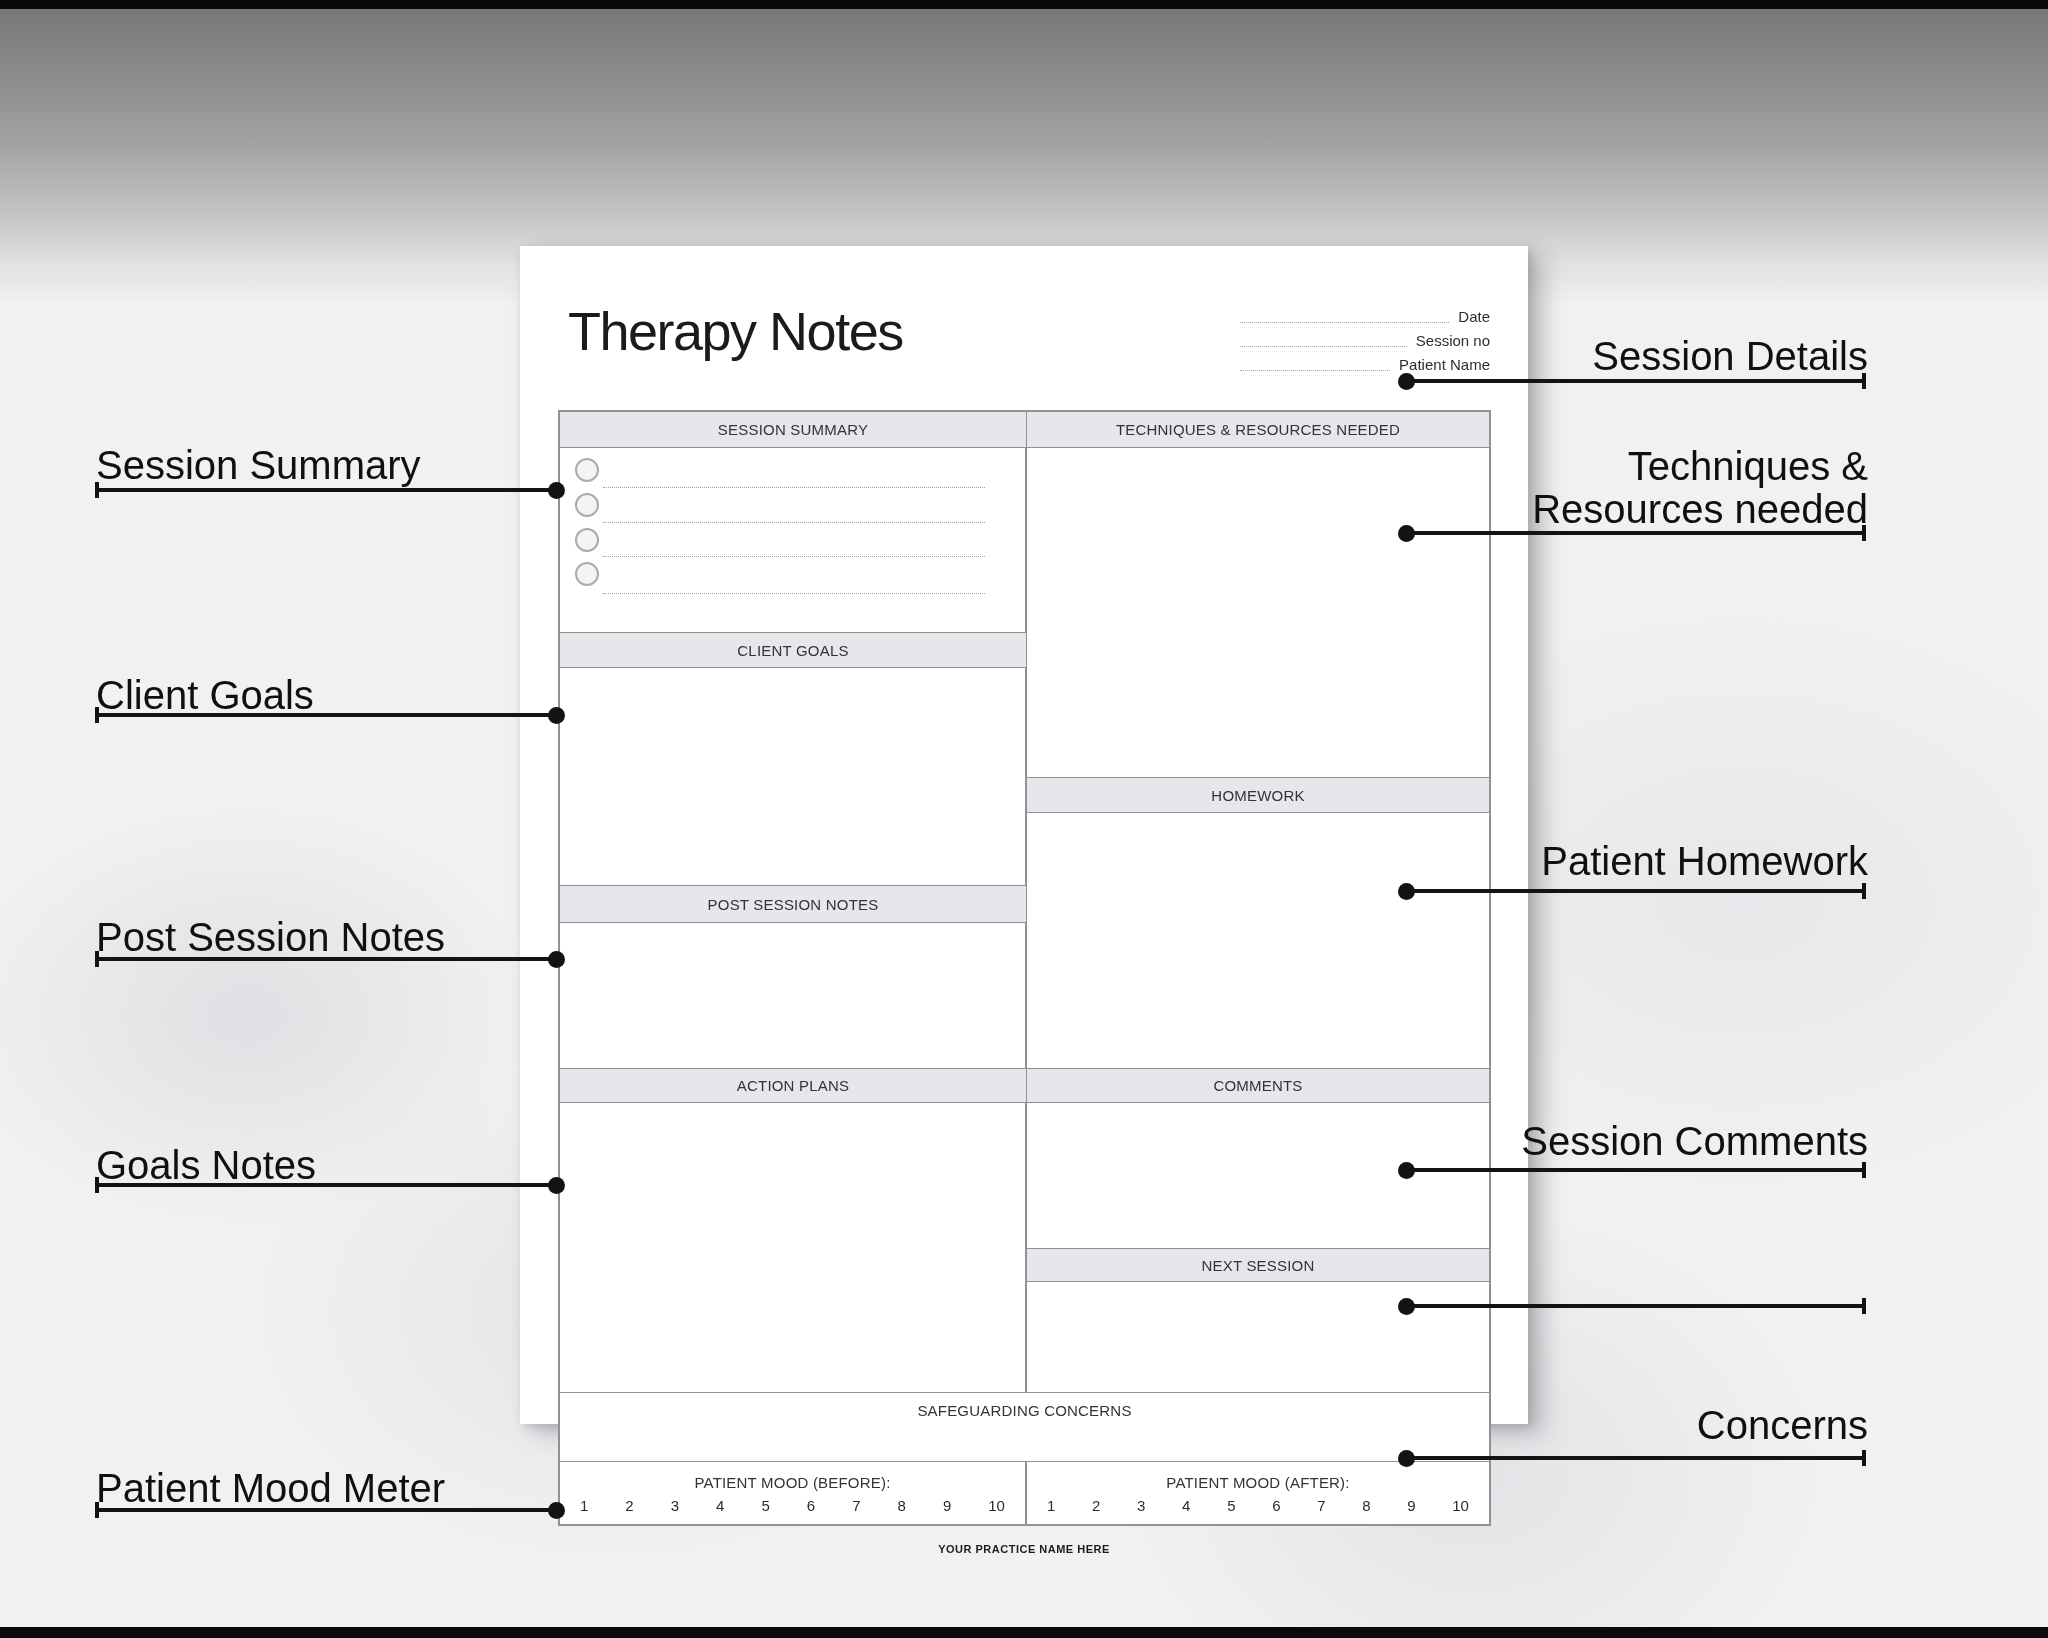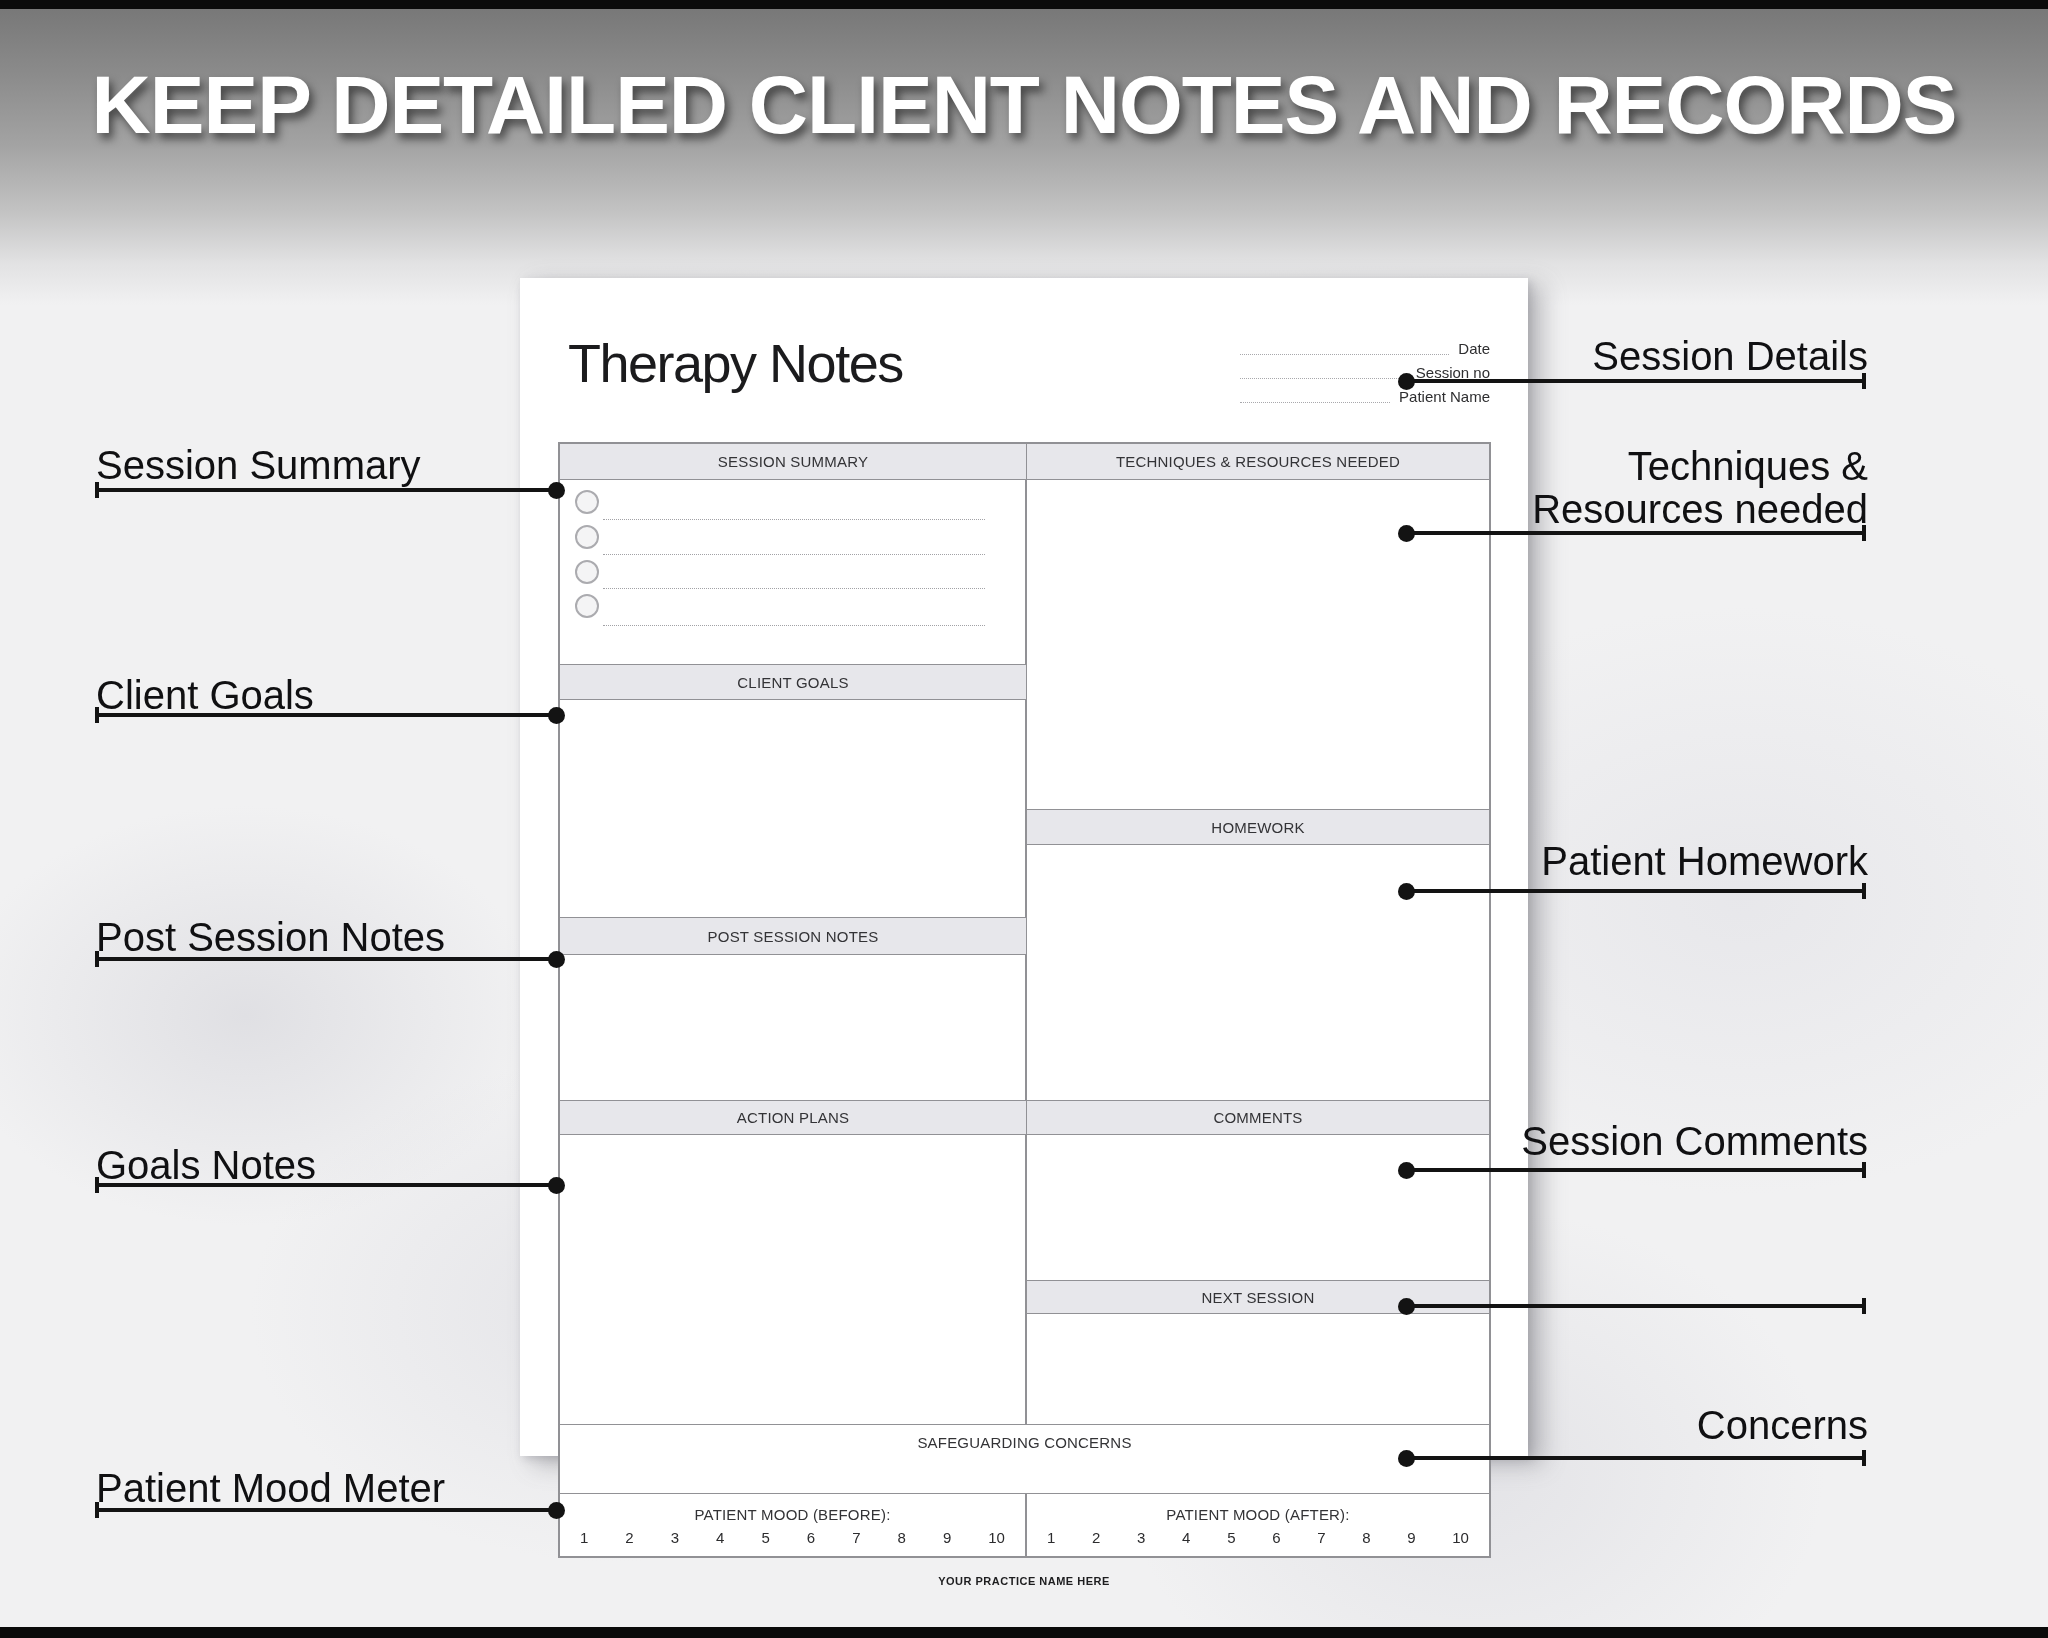--- a/index.html
+++ b/index.html
@@ -30,21 +30,20 @@
   .banner-title{
     position:absolute;left:0;top:64px;width:2048px;z-index:2;
     text-align:center;color:#ffffff;font-weight:bold;font-size:82px;line-height:1;
     letter-spacing:-1px;white-space:nowrap;
     text-shadow:4px 6px 9px rgba(10,10,10,.55);
   }
   .paper{
     position:absolute;left:520px;top:246px;width:1008px;height:1178px;z-index:3;
     background:#ffffff;
     box-shadow:14px 8px 22px rgba(105,105,112,.42),3px 3px 8px rgba(120,120,128,.28);
-    margin-top:32px;
   }
   .doc-title{
     position:absolute;left:48px;top:56px;
     font-size:54px;color:#1b1b1d;letter-spacing:-1.5px;line-height:1.1;font-weight:400;
   }
   .fields{position:absolute;left:720px;top:57px;width:250px;}
   .field-row{display:flex;align-items:flex-end;height:24px;}
   .field-dots{flex:1;border-bottom:1.5px dotted #a8a8ac;margin:0 9px 4px 0;}
   .field-label{font-size:15px;color:#2e2e30;line-height:1.25;white-space:nowrap;}
   .note-table{
@@ -84,21 +83,20 @@
   .co-tick{position:absolute;z-index:5;width:4px;height:16px;background:#131313;}
 </style>
 </head>
 <body>
 
 <div class="canvas">
   <div class="marble"></div>
   <div class="bar-top"></div>
   <div class="header-grad"></div>
 
-  <div class="banner-title">KEEP DETAILED CLIENT NOTES AND RECORDS</div>
 
   <div class="paper">
     <div class="doc-title">Therapy Notes</div>
 
     <div class="fields">
       <div class="field-row">
         <span class="field-dots"></span>
         <span class="field-label">Date</span>
       </div>
       <div class="field-row">

